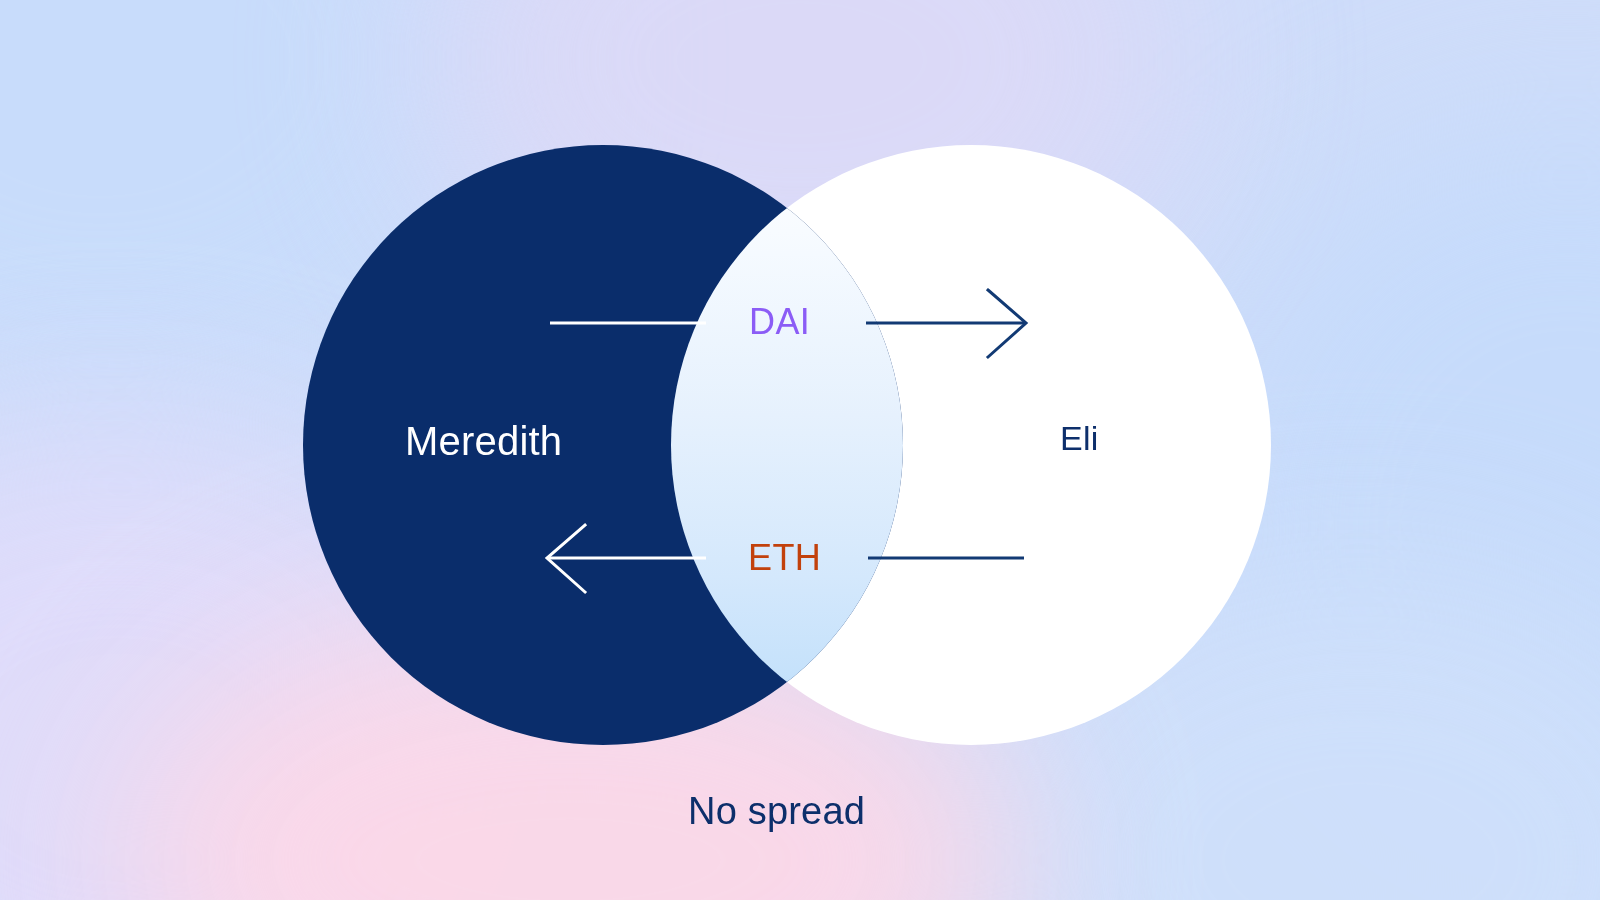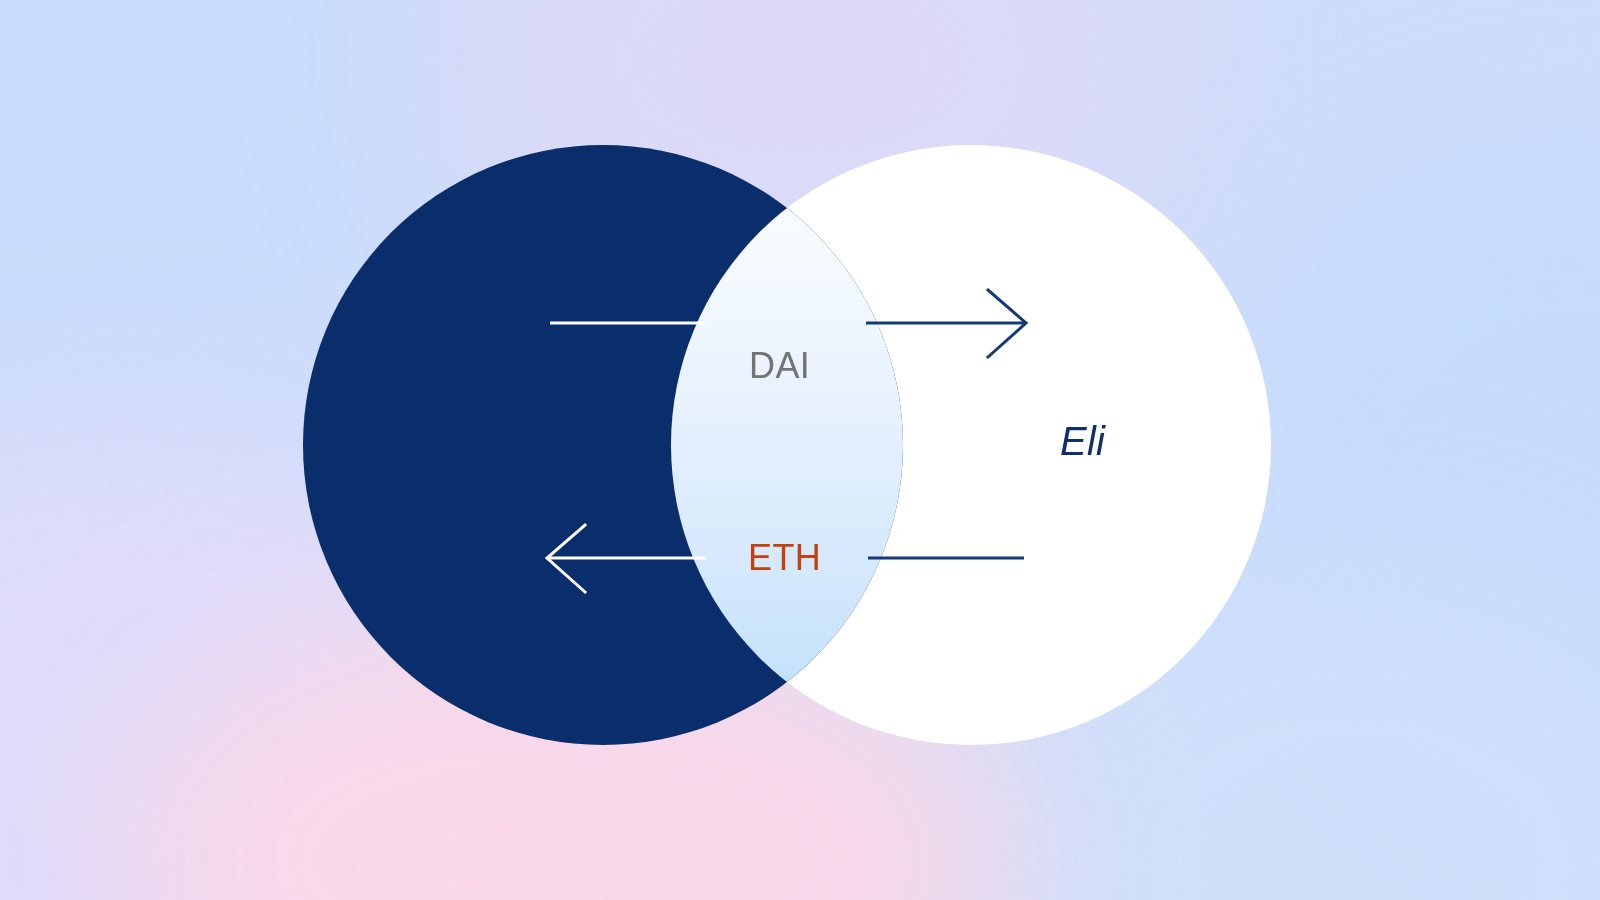--- a/index.html
+++ b/index.html
@@ -95,33 +95,31 @@
   }
   .label-left-circle {
     color: #ffffff;
     font-size: 40px;
     letter-spacing: 0.2px;
     left: 405px;
     top: 421px;
   }
   .label-right-circle {
     color: #0d2f6b;
-    font-size: 40px;
+    font-size: 34px;
     letter-spacing: 0.2px;
     left: 1060px;
     top: 421px;
-    font-style: italic;
   }
   .label-token-top {
-    color: #737373;
+    color: #8b5cf6;
     font-size: 36px;
     letter-spacing: 0.4px;
     left: 749px;
     top: 304px;
-    margin-top: 44px;
   }
   .label-token-bottom {
     color: #c2410c;
     font-size: 36px;
     letter-spacing: 0.4px;
     left: 748px;
     top: 540px;
   }
   .label-caption {
     color: #0d2f6b;
@@ -171,21 +169,23 @@
 
     <line x1="866" y1="323" x2="1024" y2="323" stroke="#123a74" stroke-width="3"></line>
     <polyline points="988,290 1026,323 988,357" fill="none" stroke="#123a74" stroke-width="3" stroke-linecap="square" stroke-linejoin="miter"></polyline>
 
     <line x1="868" y1="558" x2="1024" y2="558" stroke="#123a74" stroke-width="3"></line>
 
     <line x1="548" y1="558" x2="706" y2="558" stroke="#ffffff" stroke-width="3"></line>
     <polyline points="585,525 547,558 585,592" fill="none" stroke="#ffffff" stroke-width="3" stroke-linecap="square" stroke-linejoin="miter"></polyline>
   </svg>
 
+  <div class="label label-left-circle">Meredith</div>
 
   <div class="label label-right-circle">Eli</div>
 
   <div class="label label-token-top">DAI</div>
 
   <div class="label label-token-bottom">ETH</div>
 
+  <div class="label label-caption">No spread</div>
 
 </div>
 
 </body></html>

